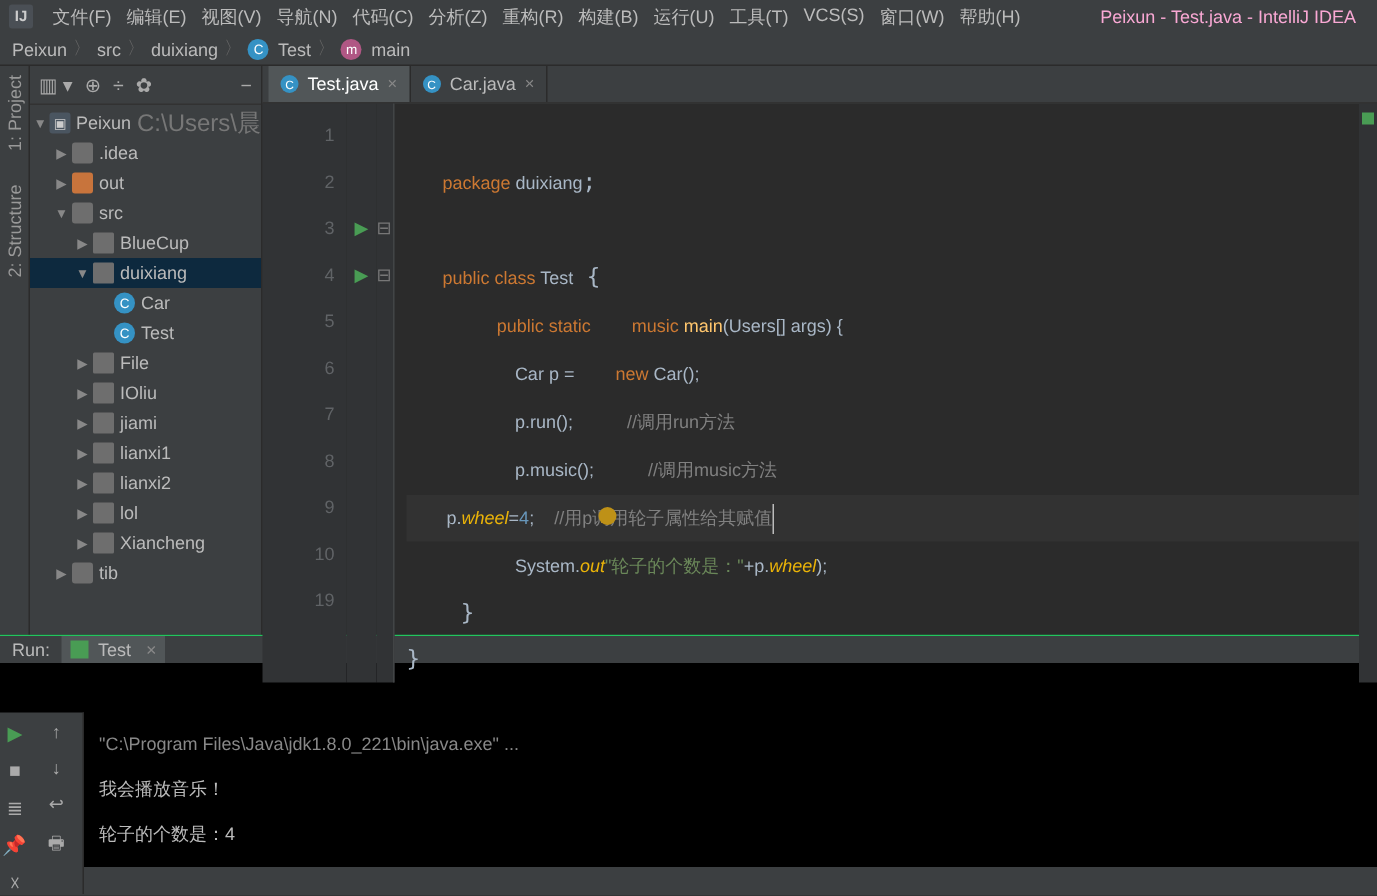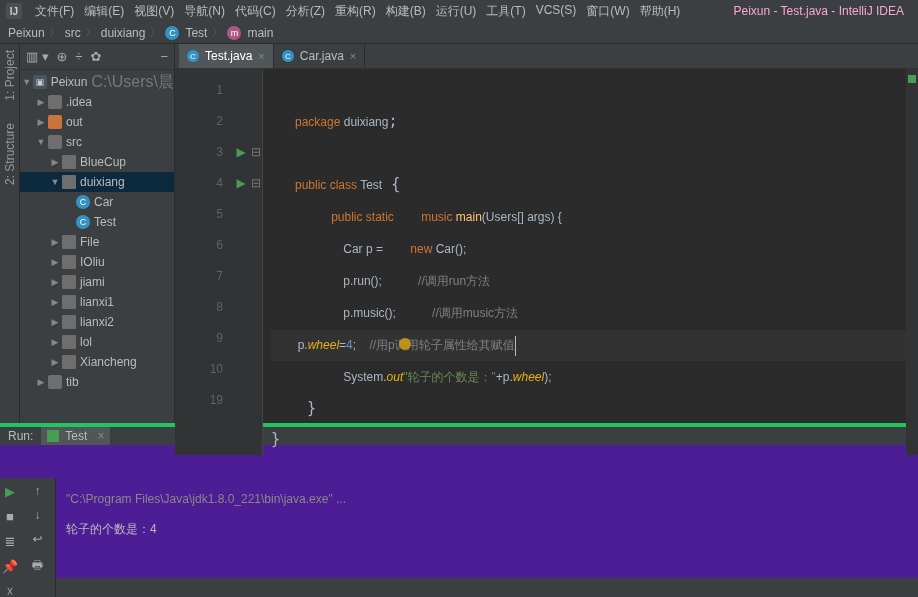--- a/index.html
+++ b/index.html
@@ -48,21 +48,21 @@
 .cls2 { color:#a9b7c6; }
 .fld2 { color:#eab308; font-style:italic; }
 .str { color:#6a8759; }
 .cmt { color:#808080; }
 .num2 { color:#6897bb; }
 .fn { color:#ffc66d; }
 .hl { background:#323232; }
 .line8 { position:relative; display:inline-block; width:100%; }
 .line8 .caret { display:inline-block; width:1px; height:20px; background:#bbb; vertical-align:middle; }
 .line8 .warn { position:absolute; left:128px; top:8px; width:12px; height:12px; border-radius:6px; background:#be9117; }
-.runpanel { height:155px; background:#4c1d95; border-top:4px solid #22c55e; display:flex; flex-direction:column;gap:33px; }
+.runpanel { height:155px; background:#000000; border-top:1px solid #22c55e; display:flex; flex-direction:column;gap:33px; }
 .run-hdr { height:24px; background:#3c3f41; display:flex; align-items:center; padding:0 8px; gap:8px; color:#bbb; }
 .run-hdr .rtab { display:flex; align-items:center; gap:6px; padding:2px 6px; background:#515658; }
 .run-hdr .rtab .ric { width:12px; height:12px; background:#499c54; }
 .run-body { display:flex; flex:1; }
 .run-gut { width:20px; background:#3c3f41; display:flex; flex-direction:column; align-items:center; padding-top:6px; gap:10px; color:#aaa; }
 .run-gut .g { cursor:pointer; font-size:13px; }
 .run-gut .play { color:#499c54; }
 .run-gut2 { width:36px; background:#3c3f41; display:flex; flex-direction:column; align-items:center; padding-top:6px; gap:10px; color:#aaa; border-right:1px solid #2b2b2b; }
 .console { flex:1; padding:6px 10px; font-family:Consolas,monospace; font-size:15px; line-height:30px; color:#bbb; }
 .console .cmd { color:#888; }
@@ -293,16 +293,17 @@
       <span class="g">☓</span>
     </div>
     <div class="run-gut2">
       <span class="g">↑</span>
       <span class="g">↓</span>
       <span class="g">↩</span>
       <span class="g">🖶</span>
     </div>
     <div class="console">
       <div class="cmd">"C:\Program Files\Java\jdk1.8.0_221\bin\java.exe" ...</div>
+      <div>我会播放音乐！</div>
       <div>轮子的个数是：4</div>
     </div>
   </div>
 </div>
 
 </body></html>

